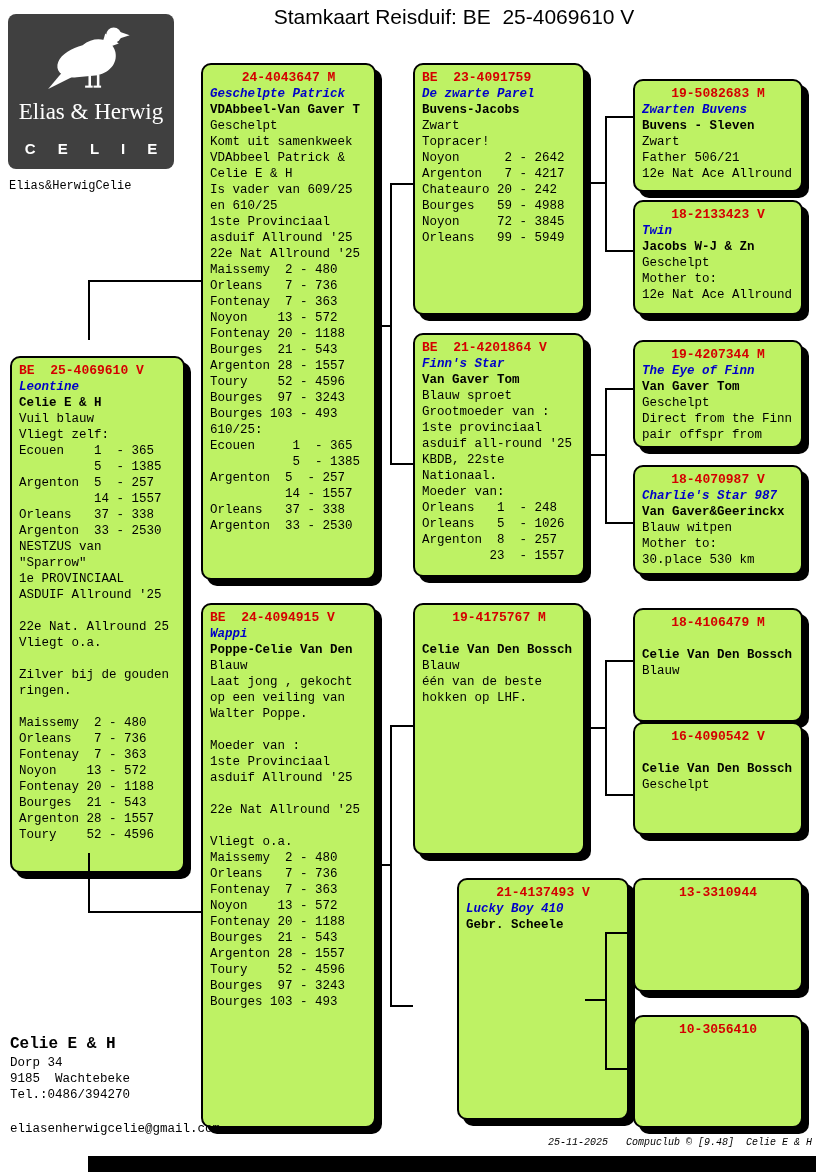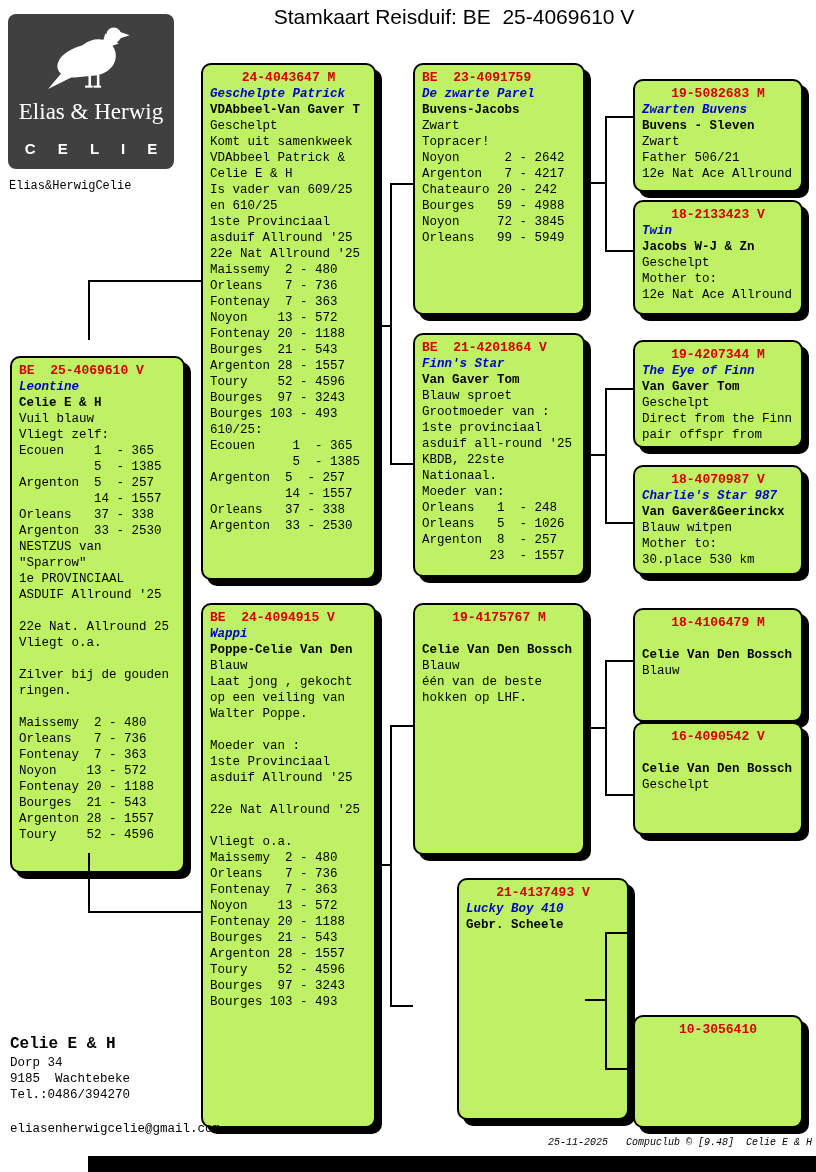--- a/index.html
+++ b/index.html
@@ -233,20 +233,26 @@
     <div class="pname"></div>
     <div class="breeder">Celie Van Den Bossch</div>
     <div class="body">Blauw</div>
   </div>
   <div class="box center" style="left:633px;top:722px;width:170px;height:113px;">
     <div class="ring">16-4090542 V</div>
     <div class="pname"></div>
     <div class="breeder">Celie Van Den Bossch</div>
     <div class="body">Geschelpt</div>
   </div>
+  <div class="box center" style="left:633px;top:878px;width:170px;height:114px;">
+    <div class="ring">13-3310944</div>
+    <div class="pname"></div>
+    <div class="breeder"></div>
+    <div class="body"></div>
+  </div>
   <div class="box center" style="left:633px;top:1015px;width:170px;height:113px;">
     <div class="ring">10-3056410</div>
     <div class="pname"></div>
     <div class="breeder"></div>
     <div class="body"></div>
   </div>
 
   <div class="line" style="left:88px;top:280px;width:2px;height:60px;"></div>
   <div class="line" style="left:88px;top:280px;width:113px;height:2px;"></div>
   <div class="line" style="left:88px;top:853px;width:2px;height:60px;"></div>

